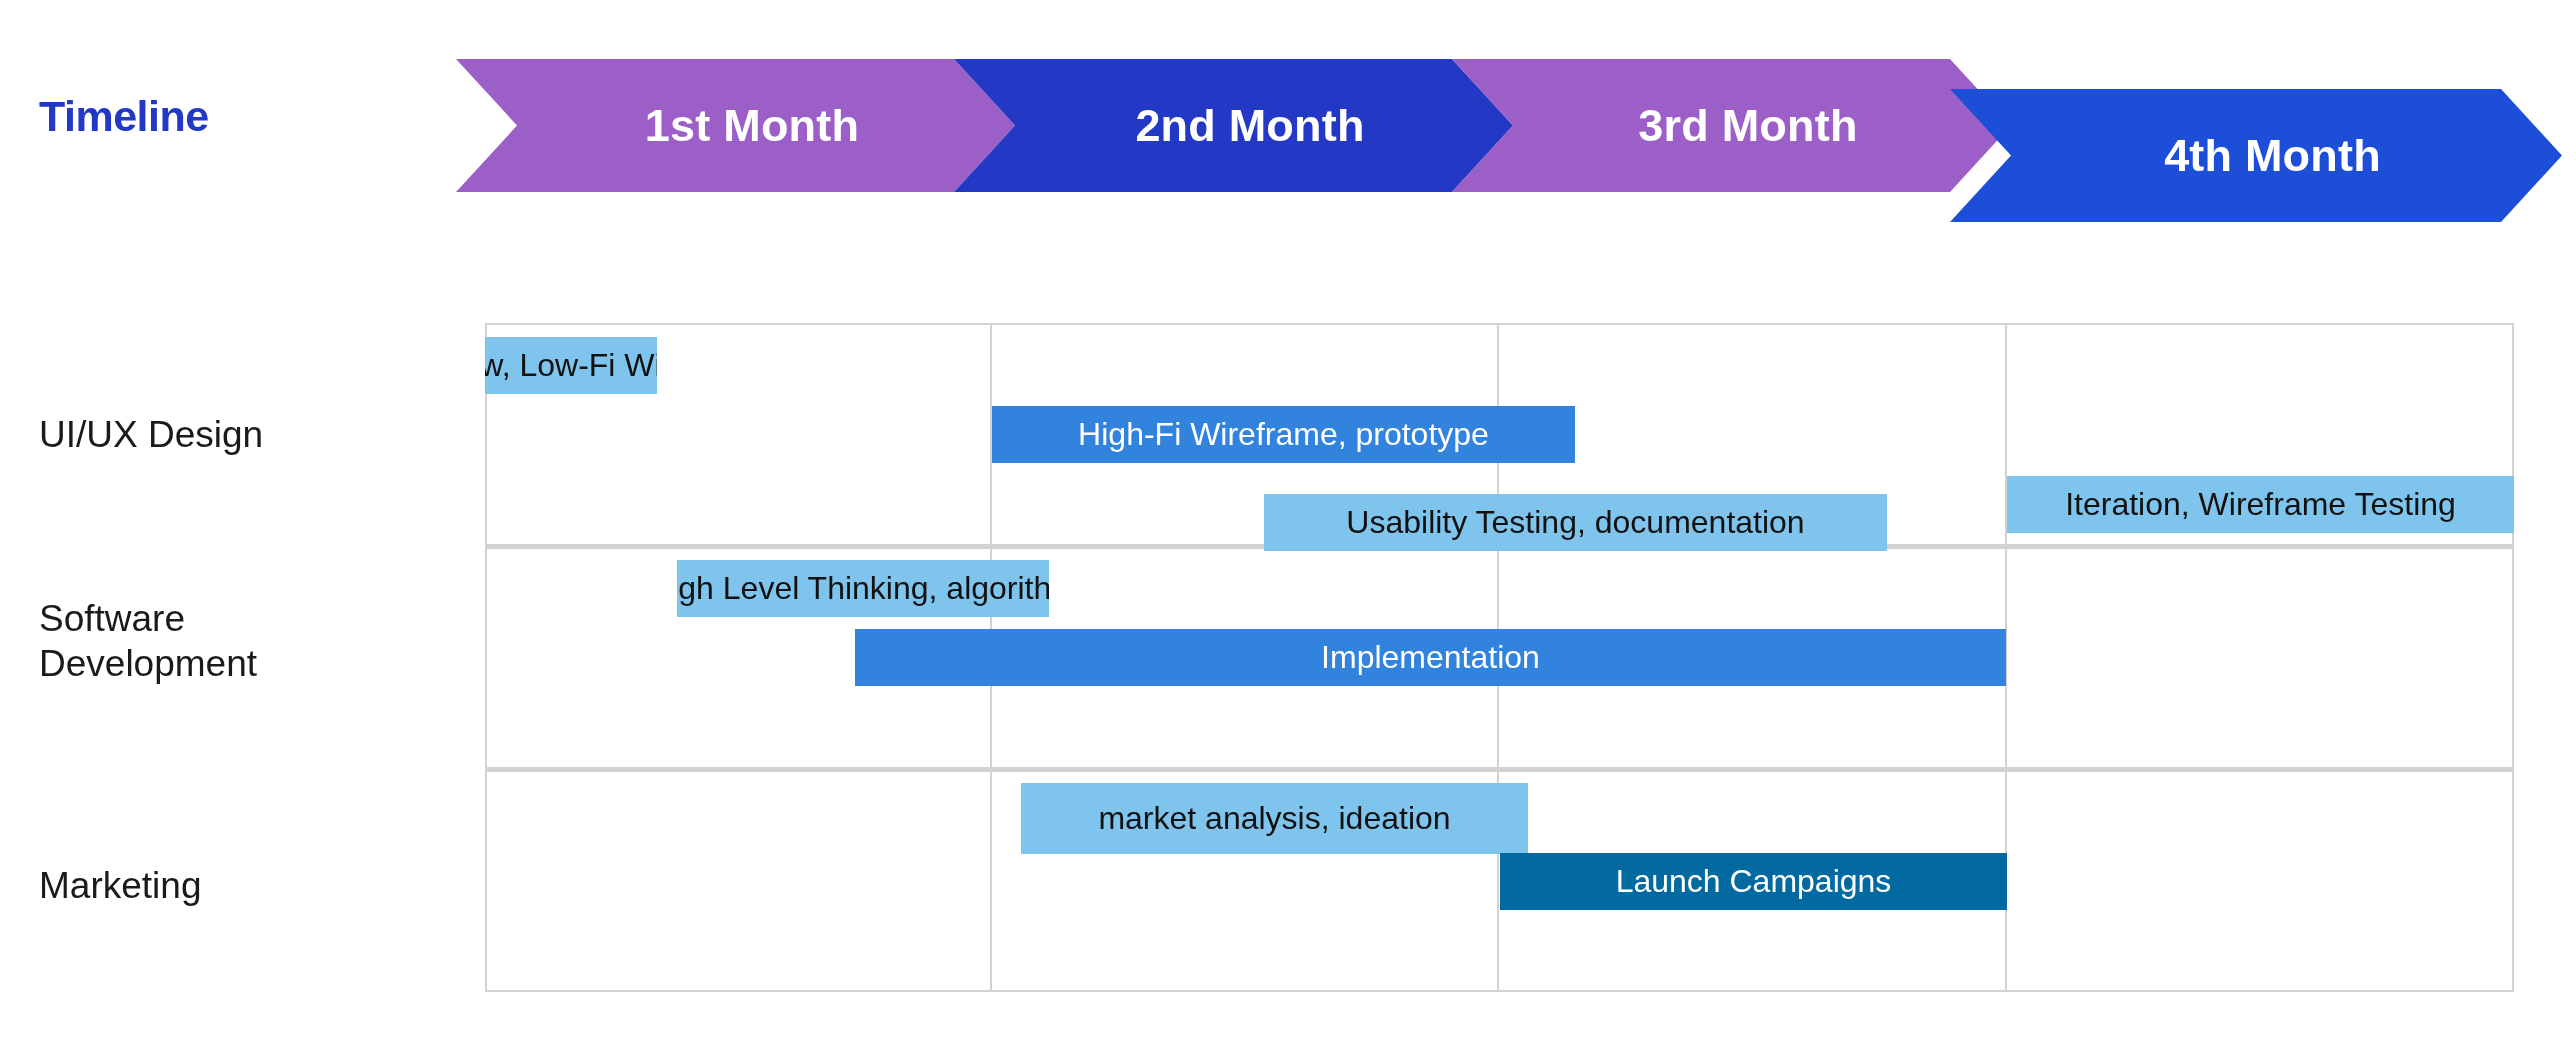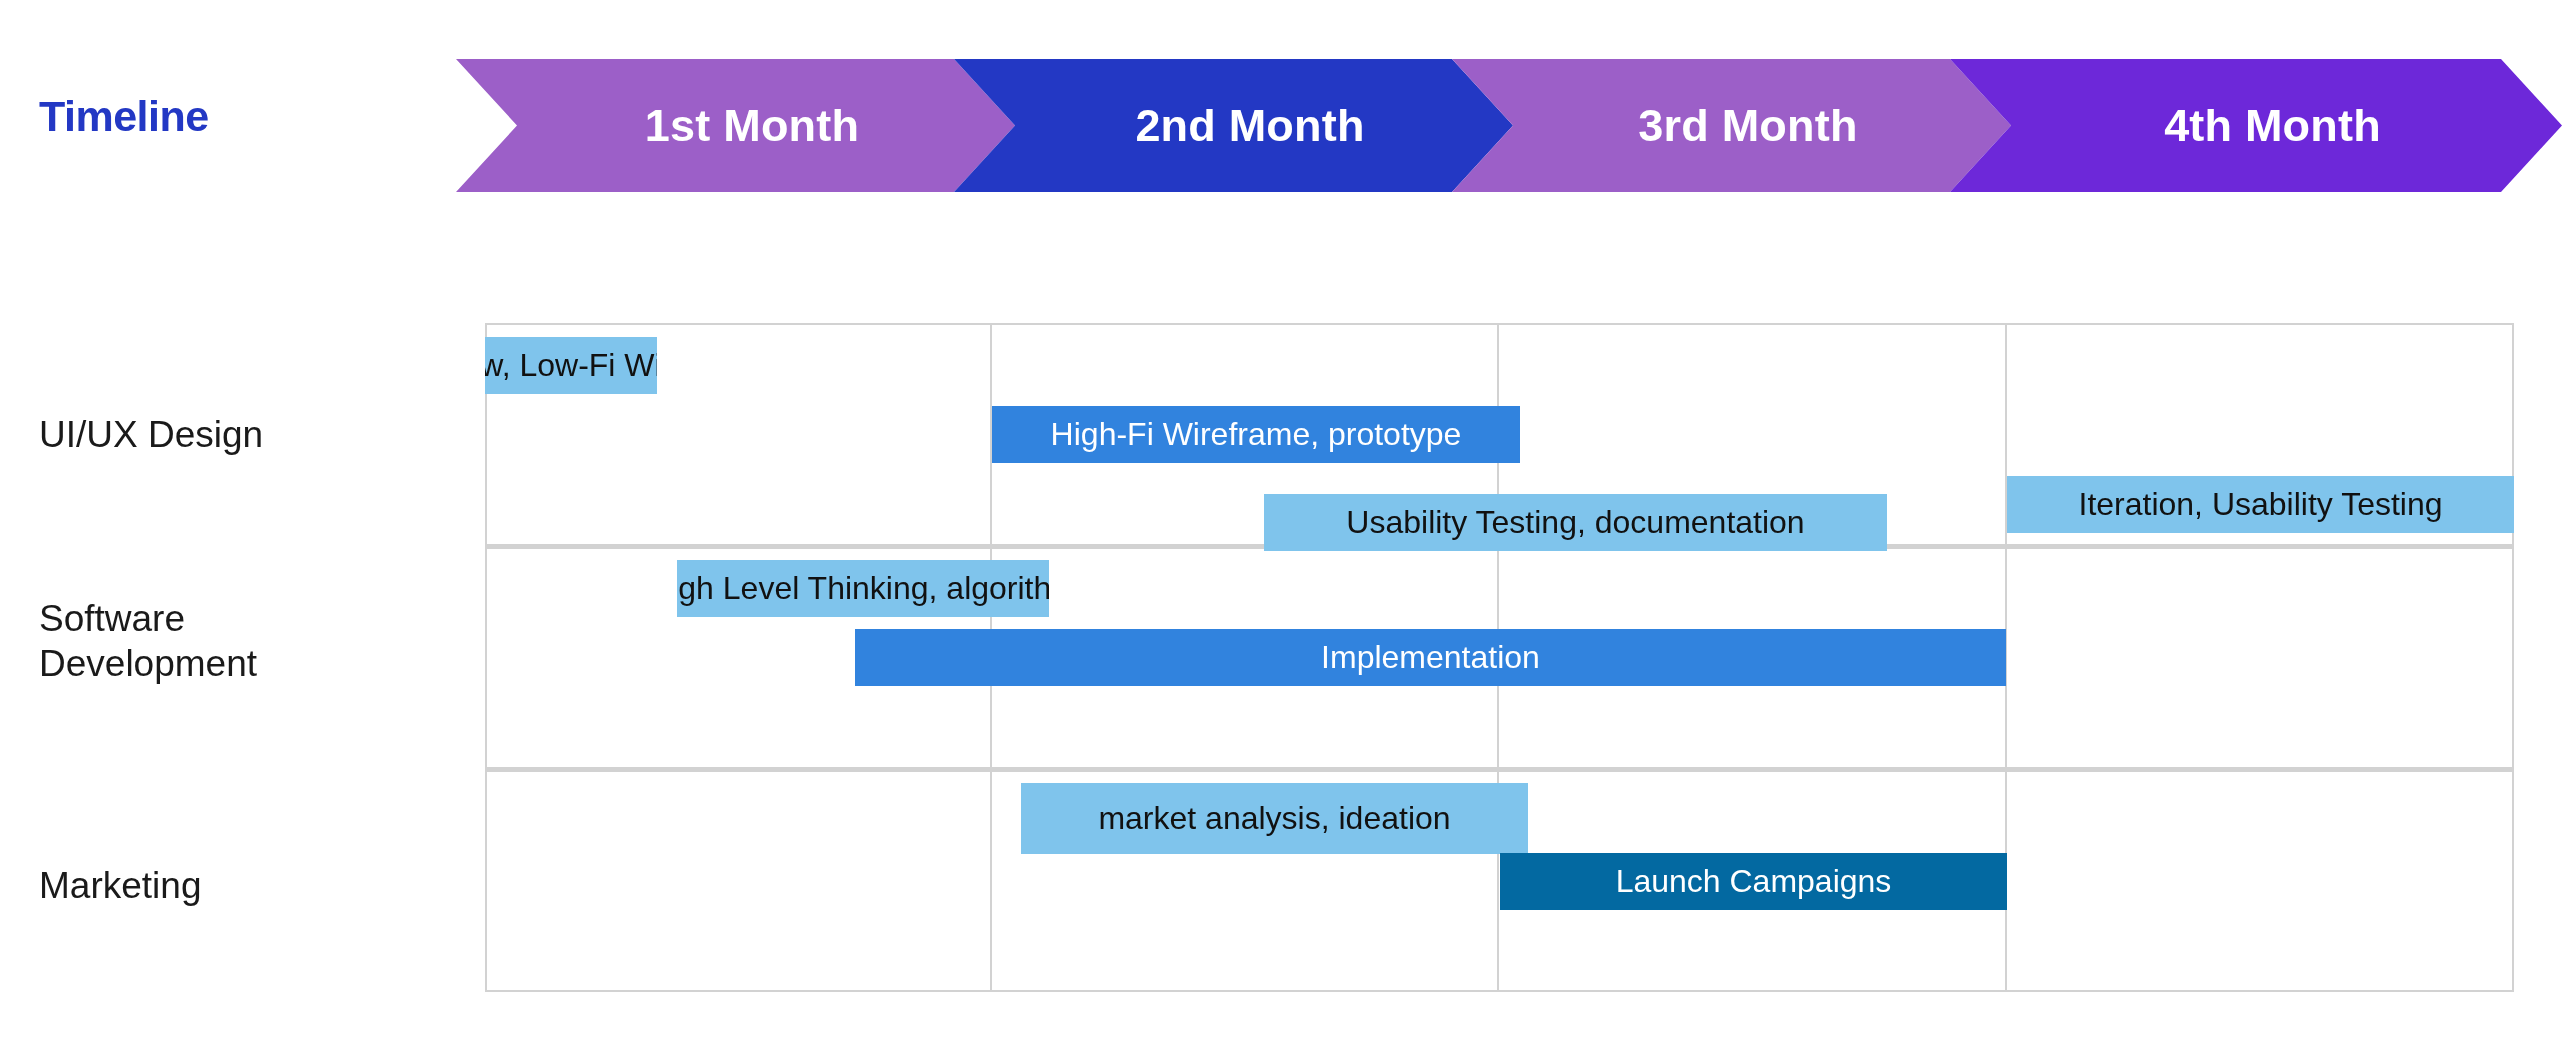--- a/index.html
+++ b/index.html
@@ -68,22 +68,23 @@
   .chevron.seg-2 {
     left: 996px;
     width: 559px;
     background: #9c5fc8;
     clip-path: polygon(0 0, 498px 0, 559px 50%, 498px 100%, 0 100%, 61px 50%);
     justify-content: center;
   }
   .chevron.seg-3 {
     left: 1494px;
     width: 612px;
-    background: #6d28d9;
+    background: #1d4ed8;
     clip-path: polygon(0 0, 551px 0, 612px 50%, 551px 100%, 0 100%, 61px 50%);
+    margin-top: 30px;
   }
   .chevron .chev-label {
     
     padding-left: 33px;
   }
 
   
   .row-label {
     position: absolute;
     left: 39px;
@@ -187,23 +188,23 @@
       <div class="grid-cell" style="left: 507px; top: 223px; width: 507px; height: 223px;"></div>
       <div class="grid-cell" style="left: 1015px; top: 223px; width: 507px; height: 223px;"></div>
       <div class="grid-cell" style="left: 1522px; top: 223px; width: 507px; height: 223px;"></div>
       <div class="grid-cell" style="left: 0px; top: 446px; width: 507px; height: 223px;"></div>
       <div class="grid-cell" style="left: 507px; top: 446px; width: 507px; height: 223px;"></div>
       <div class="grid-cell" style="left: 1015px; top: 446px; width: 507px; height: 223px;"></div>
       <div class="grid-cell" style="left: 1522px; top: 446px; width: 507px; height: 223px;"></div>
       <div class="row-sep" style="top: 221px;"></div>
       <div class="row-sep" style="top: 444px;"></div>
       <div class="task-bar tone-light" style="left: 0px; width: 172px; top: 13.7px; height: 57px; background: rgb(127, 196, 236); color: rgb(17, 17, 17);">User flow, Low-Fi Wireframe</div>
-      <div class="task-bar tone-dark" style="left: 507px; width: 528px; top: 83px; height: 57px; background: rgb(49, 131, 222); color: rgb(255, 255, 255);">High-Fi Wireframe, prototype</div>
+      <div class="task-bar tone-dark" style="left: 507px; width: 583px; top: 83px; height: 57px; background: rgb(49, 131, 222); color: rgb(255, 255, 255);">High-Fi Wireframe, prototype</div>
       <div class="task-bar tone-light" style="left: 779px; width: 623px; top: 153px; height: 57px; background: rgb(127, 196, 236); color: rgb(17, 17, 17); margin-top: 18px;">Usability Testing, documentation</div>
-      <div class="task-bar tone-light" style="left: 1522px; width: 507px; top: 153px; height: 57px; background: rgb(127, 196, 236); color: rgb(17, 17, 17);">Iteration, Usability Testing</div>
+      <div class="task-bar tone-light" style="left: 1522px; width: 507px; top: 153px; height: 57px; background: rgb(127, 196, 236); color: rgb(17, 17, 17);">Iteration, Wireframe Testing</div>
       <div class="task-bar tone-light" style="left: 192px; width: 372px; top: 237px; height: 57px; background: rgb(127, 196, 236); color: rgb(17, 17, 17);">High Level Thinking, algorithm</div>
       <div class="task-bar tone-dark" style="left: 370px; width: 1151px; top: 306px; height: 57px; background: rgb(49, 131, 222); color: rgb(255, 255, 255);">Implementation</div>
       <div class="task-bar tone-light" style="left: 536px; width: 507px; top: 460px; height: 71px; background: rgb(127, 196, 236); color: rgb(17, 17, 17);">market analysis, ideation</div>
       <div class="task-bar tone-dark" style="left: 1015px; width: 507px; top: 530px; height: 57px; background: #0369a1; color: rgb(255, 255, 255);">Launch Campaigns</div>
     </div>
 
 </div>
 
 
 </body></html>

